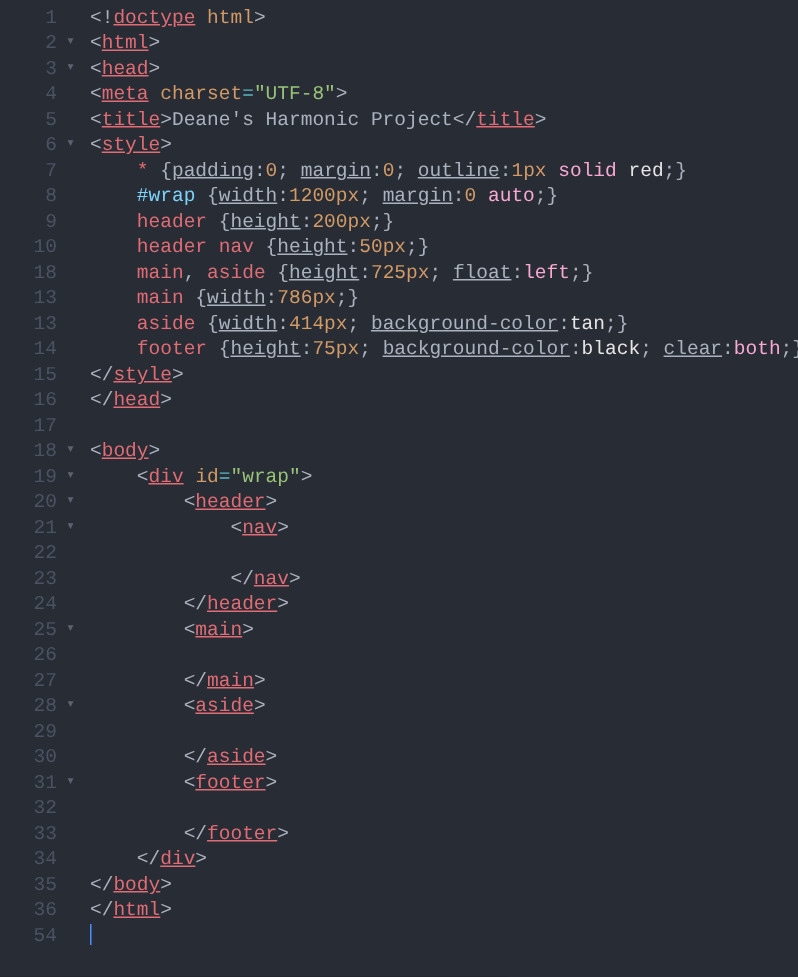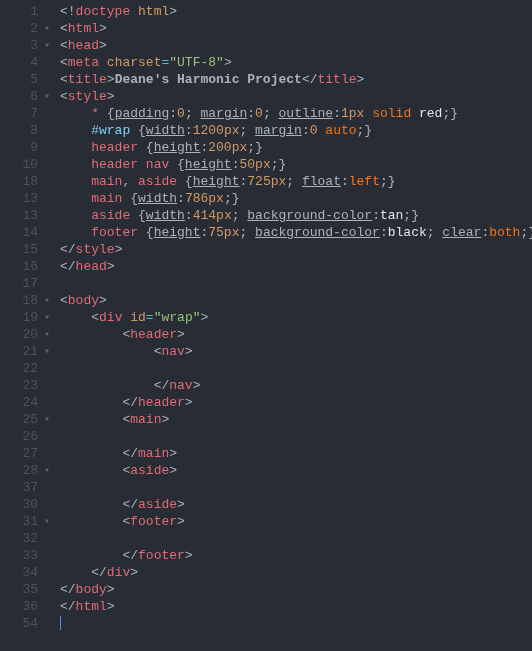--- a/index.html
+++ b/index.html
@@ -45,31 +45,31 @@
   }
   .code {
     flex: 1;
     padding-top: 3px;
     padding-left: 18px;
     white-space: pre;
     overflow: hidden;
   }
   .code .cl { height: 17px; }
   .tok-punc   { color: #abb2bf; }
-  .tok-tag    { color: #e06c75; }
+  .tok-tag    { color: #e06c75; text-decoration: underline; }
   .tok-attr   { color: #d19a66; }
   .tok-op     { color: #56b6c2; }
   .tok-str    { color: #98c379; }
-  .tok-text   { color: #abb2bf; font-weight: bold; }
+  .tok-text   { color: #abb2bf; }
   .tok-sel    { color: #7dd3fc; }
   .tok-selkw  { color: #e06c75; }
   .tok-prop   { color: #abb2bf; text-decoration: underline; }
   .tok-num    { color: #d19a66; }
   .tok-hex    { color: #e5e5e5; }
-  .tok-kw     { color: #f97316; }
+  .tok-kw     { color: #f9a8d4; }
   .cursor {
     display:inline-block;
     width:1px; height:14px;
     background:#528bff;
     vertical-align: middle;
     margin-top:-2px;
   }
 </style>
 </head>
 <body>
@@ -97,21 +97,21 @@
       <div class="gl"><span class="num">19</span><span class="fold">▾</span></div>
       <div class="gl"><span class="num">20</span><span class="fold">▾</span></div>
       <div class="gl"><span class="num">21</span><span class="fold">▾</span></div>
       <div class="gl"><span class="num">22</span></div>
       <div class="gl"><span class="num">23</span></div>
       <div class="gl"><span class="num">24</span></div>
       <div class="gl"><span class="num">25</span><span class="fold">▾</span></div>
       <div class="gl"><span class="num">26</span></div>
       <div class="gl"><span class="num">27</span></div>
       <div class="gl"><span class="num">28</span><span class="fold">▾</span></div>
-      <div class="gl"><span class="num">37</span></div>
+      <div class="gl"><span class="num">29</span></div>
       <div class="gl"><span class="num">30</span></div>
       <div class="gl"><span class="num">31</span><span class="fold">▾</span></div>
       <div class="gl"><span class="num">32</span></div>
       <div class="gl"><span class="num">33</span></div>
       <div class="gl"><span class="num">34</span></div>
       <div class="gl"><span class="num">35</span></div>
       <div class="gl"><span class="num">36</span></div>
       <div class="gl"><span class="num">54</span></div>
     </div>
   <div class="code"><div class="cl"><span class="tok-punc">&lt;!</span><span class="tok-tag">doctype</span><span class="tok-punc"> </span><span class="tok-attr">html</span><span class="tok-punc">&gt;</span></div><div class="cl"><span class="tok-punc">&lt;</span><span class="tok-tag">html</span><span class="tok-punc">&gt;</span></div><div class="cl"><span class="tok-punc">&lt;</span><span class="tok-tag">head</span><span class="tok-punc">&gt;</span></div><div class="cl"><span class="tok-punc">&lt;</span><span class="tok-tag">meta</span><span class="tok-punc"> </span><span class="tok-attr">charset</span><span class="tok-op">=</span><span class="tok-str">"UTF-8"</span><span class="tok-punc">&gt;</span></div><div class="cl"><span class="tok-punc">&lt;</span><span class="tok-tag">title</span><span class="tok-punc">&gt;</span><span class="tok-text">Deane's Harmonic Project</span><span class="tok-punc">&lt;/</span><span class="tok-tag">title</span><span class="tok-punc">&gt;</span></div><div class="cl"><span class="tok-punc">&lt;</span><span class="tok-tag">style</span><span class="tok-punc">&gt;</span></div><div class="cl">    <span class="tok-selkw">*</span><span class="tok-punc"> {</span><span class="tok-prop">padding</span><span class="tok-punc">:</span><span class="tok-num">0</span><span class="tok-punc">; </span><span class="tok-prop">margin</span><span class="tok-punc">:</span><span class="tok-num">0</span><span class="tok-punc">; </span><span class="tok-prop">outline</span><span class="tok-punc">:</span><span class="tok-num">1px</span><span class="tok-punc"> </span><span class="tok-kw">solid</span><span class="tok-punc"> </span><span class="tok-hex">red</span><span class="tok-punc">;}</span></div><div class="cl">    <span class="tok-sel">#wrap</span><span class="tok-punc"> {</span><span class="tok-prop">width</span><span class="tok-punc">:</span><span class="tok-num">1200px</span><span class="tok-punc">; </span><span class="tok-prop">margin</span><span class="tok-punc">:</span><span class="tok-num">0</span><span class="tok-punc"> </span><span class="tok-kw">auto</span><span class="tok-punc">;}</span></div><div class="cl">    <span class="tok-selkw">header</span><span class="tok-punc"> {</span><span class="tok-prop">height</span><span class="tok-punc">:</span><span class="tok-num">200px</span><span class="tok-punc">;}</span></div><div class="cl">    <span class="tok-selkw">header</span><span class="tok-punc"> </span><span class="tok-selkw">nav</span><span class="tok-punc"> {</span><span class="tok-prop">height</span><span class="tok-punc">:</span><span class="tok-num">50px</span><span class="tok-punc">;}</span></div><div class="cl">    <span class="tok-selkw">main</span><span class="tok-punc">, </span><span class="tok-selkw">aside</span><span class="tok-punc"> {</span><span class="tok-prop">height</span><span class="tok-punc">:</span><span class="tok-num">725px</span><span class="tok-punc">; </span><span class="tok-prop">float</span><span class="tok-punc">:</span><span class="tok-kw">left</span><span class="tok-punc">;}</span></div><div class="cl">    <span class="tok-selkw">main</span><span class="tok-punc"> {</span><span class="tok-prop">width</span><span class="tok-punc">:</span><span class="tok-num">786px</span><span class="tok-punc">;}</span></div><div class="cl">    <span class="tok-selkw">aside</span><span class="tok-punc"> {</span><span class="tok-prop">width</span><span class="tok-punc">:</span><span class="tok-num">414px</span><span class="tok-punc">; </span><span class="tok-prop">background-color</span><span class="tok-punc">:</span><span class="tok-hex">tan</span><span class="tok-punc">;}</span></div><div class="cl">    <span class="tok-selkw">footer</span><span class="tok-punc"> {</span><span class="tok-prop">height</span><span class="tok-punc">:</span><span class="tok-num">75px</span><span class="tok-punc">; </span><span class="tok-prop">background-color</span><span class="tok-punc">:</span><span class="tok-hex">black</span><span class="tok-punc">; </span><span class="tok-prop">clear</span><span class="tok-punc">:</span><span class="tok-kw">both</span><span class="tok-punc">;}</span></div><div class="cl"><span class="tok-punc">&lt;/</span><span class="tok-tag">style</span><span class="tok-punc">&gt;</span></div><div class="cl"><span class="tok-punc">&lt;/</span><span class="tok-tag">head</span><span class="tok-punc">&gt;</span></div><div class="cl"></div><div class="cl"><span class="tok-punc">&lt;</span><span class="tok-tag">body</span><span class="tok-punc">&gt;</span></div><div class="cl">    <span class="tok-punc">&lt;</span><span class="tok-tag">div</span><span class="tok-punc"> </span><span class="tok-attr">id</span><span class="tok-op">=</span><span class="tok-str">"wrap"</span><span class="tok-punc">&gt;</span></div><div class="cl">        <span class="tok-punc">&lt;</span><span class="tok-tag">header</span><span class="tok-punc">&gt;</span></div><div class="cl">            <span class="tok-punc">&lt;</span><span class="tok-tag">nav</span><span class="tok-punc">&gt;</span></div><div class="cl">                </div><div class="cl">            <span class="tok-punc">&lt;/</span><span class="tok-tag">nav</span><span class="tok-punc">&gt;</span></div><div class="cl">        <span class="tok-punc">&lt;/</span><span class="tok-tag">header</span><span class="tok-punc">&gt;</span></div><div class="cl">        <span class="tok-punc">&lt;</span><span class="tok-tag">main</span><span class="tok-punc">&gt;</span></div><div class="cl">            </div><div class="cl">        <span class="tok-punc">&lt;/</span><span class="tok-tag">main</span><span class="tok-punc">&gt;</span></div><div class="cl">        <span class="tok-punc">&lt;</span><span class="tok-tag">aside</span><span class="tok-punc">&gt;</span></div><div class="cl">            </div><div class="cl">        <span class="tok-punc">&lt;/</span><span class="tok-tag">aside</span><span class="tok-punc">&gt;</span></div><div class="cl">        <span class="tok-punc">&lt;</span><span class="tok-tag">footer</span><span class="tok-punc">&gt;</span></div><div class="cl">            </div><div class="cl">        <span class="tok-punc">&lt;/</span><span class="tok-tag">footer</span><span class="tok-punc">&gt;</span></div><div class="cl">    <span class="tok-punc">&lt;/</span><span class="tok-tag">div</span><span class="tok-punc">&gt;</span></div><div class="cl"><span class="tok-punc">&lt;/</span><span class="tok-tag">body</span><span class="tok-punc">&gt;</span></div><div class="cl"><span class="tok-punc">&lt;/</span><span class="tok-tag">html</span><span class="tok-punc">&gt;</span></div><div class="cl"><span class="cursor"></span></div></div>

